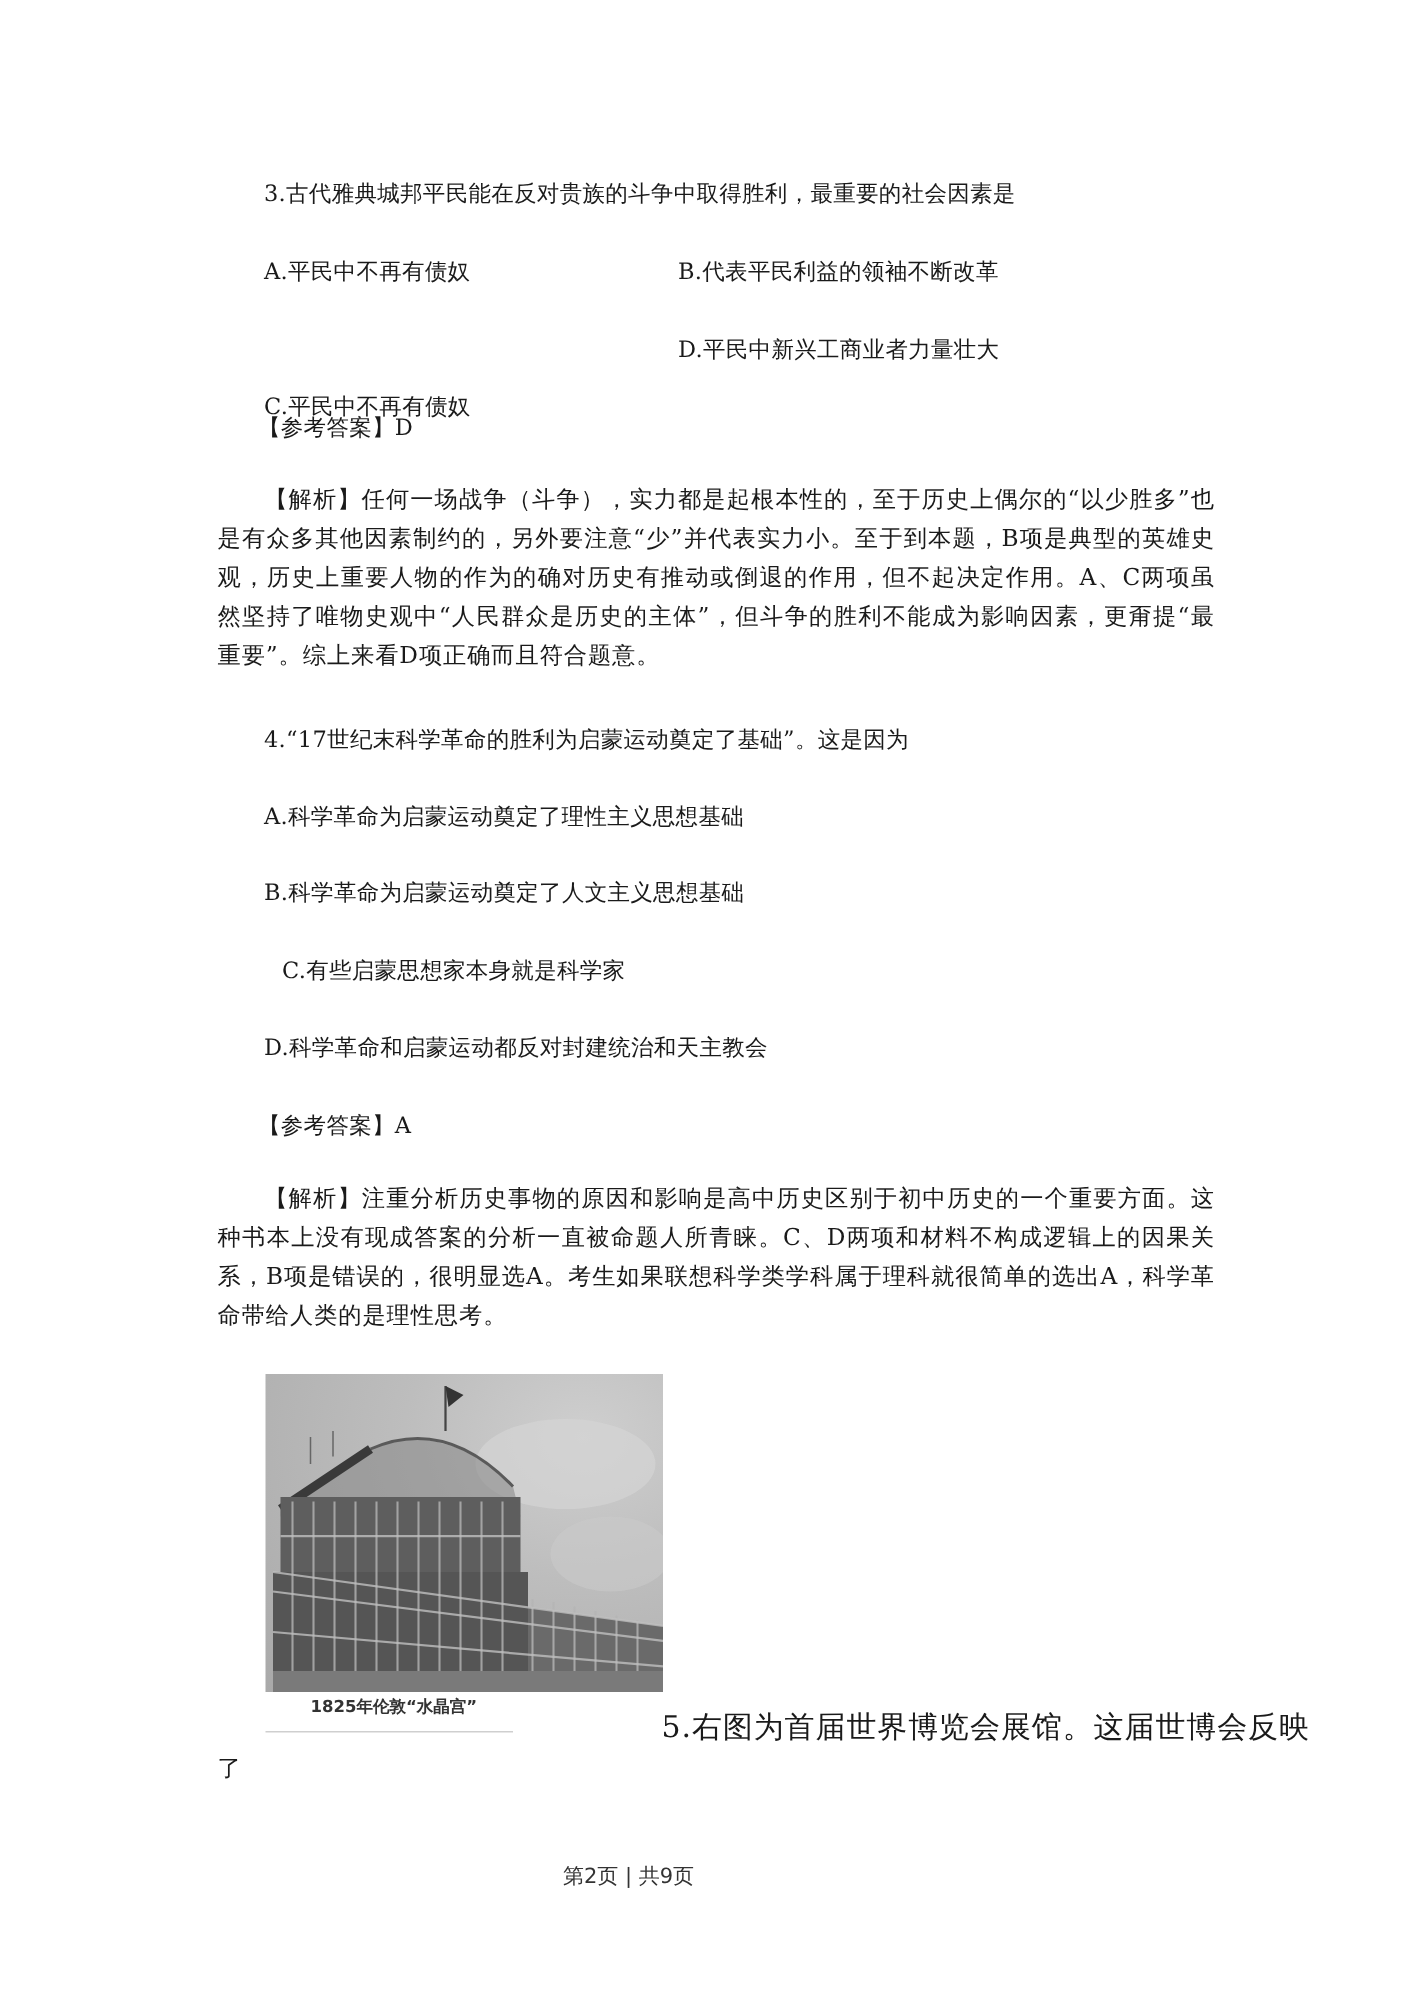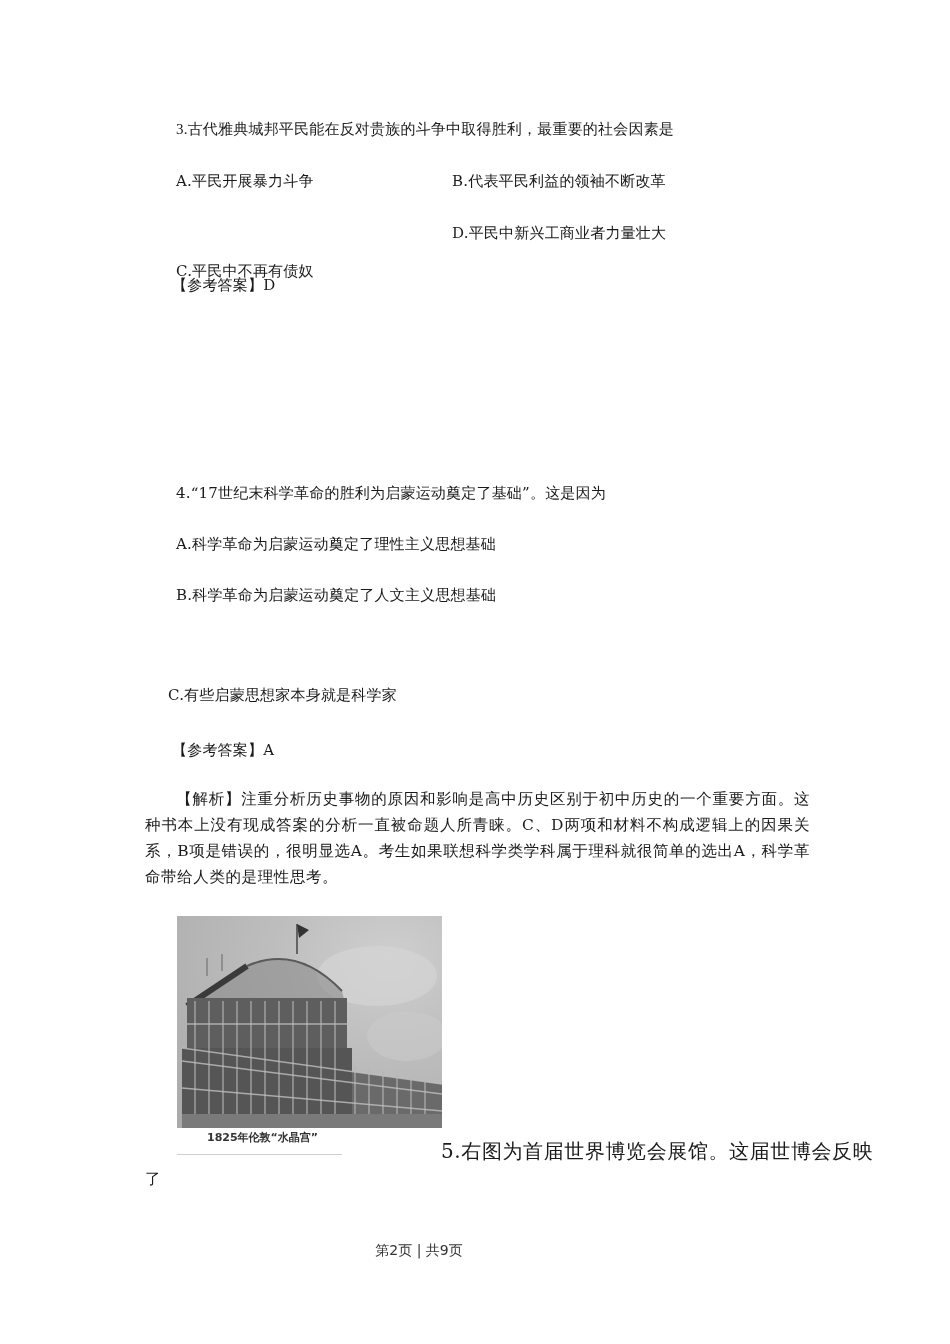--- a/index.html
+++ b/index.html
@@ -85,35 +85,39 @@
       font-family: "DejaVu Sans", "Liberation Sans", sans-serif;
       font-size: 14px;
       color: #333;
     }
   </style>
 </head>
 <body>
 
 <div class="page">
 
-  <div class="line" style="left:176px; top:119px;font-family:Liberation Serif, serif;">3.古代雅典城邦平民能在反对贵族的斗争中取得胜利，最重要的社会因素是</div>
-  <div class="line" style="left:176px; top:171px;">A.平民开展暴力斗争</div>
+  <div class="line" style="left:176px; top:119px;">3.古代雅典城邦平民能在反对贵族的斗争中取得胜利，最重要的社会因素是</div>
+  <div class="line" style="left:176px; top:171px;">A.平民中不再有债奴</div>
   <div class="line" style="left:452px; top:171px;">B.代表平民利益的领袖不断改革</div>
   <div class="line" style="left:176px; top:223px;margin-top:38px;">C.平民中不再有债奴</div>
   <div class="line" style="left:452px; top:223px;text-align:center;">D.平民中新兴工商业者力量壮大</div>
 
   <div class="line" style="left:172px; top:275px;">
     <span class="bold">【参考答案】</span><span>D</span>
   </div>
 
+  <div class="para" style="top:320px;">
+    <span class="indent"></span><span class="bold">【解析】</span><span>任何一场战争（斗争），实力都是起根本性的，至于历史上偶尔的“以少胜多”也是有众多其他因素制约的，另外要注意“少”并代表实力小。至于到本题，B项是典型的英雄史观，历史上重要人物的作为的确对历史有推动或倒退的作用，但不起决定作用。A、C两项虽然坚持了唯物史观中“人民群众是历史的主体”，但斗争的胜利不能成为影响因素，更甭提“最重要”。综上来看D项正确而且符合题意。</span>
+  </div>
 
   <div class="line" style="left:176px; top:483px;">4.“17世纪末科学革命的胜利为启蒙运动奠定了基础”。这是因为</div>
   <div class="line" style="left:176px; top:534px;">A.科学革命为启蒙运动奠定了理性主义思想基础</div>
   <div class="line" style="left:176px; top:585px;">B.科学革命为启蒙运动奠定了人文主义思想基础</div>
-  <div class="line" style="left:168px; top:637px;margin-top:48px;">C.有些启蒙思想家本身就是科学家</div>
+  <div class="line" style="left:188px; top:637px;">C.有些启蒙思想家本身就是科学家</div>
+  <div class="line" style="left:176px; top:688px;">D.科学革命和启蒙运动都反对封建统治和天主教会</div>
 
   <div class="line" style="left:172px; top:740px;">
     <span class="bold">【参考答案】</span><span>A</span>
   </div>
 
   <div class="para" style="top:786px;">
     <span class="indent"></span><span class="bold">【解析】</span><span>注重分析历史事物的原因和影响是高中历史区别于初中历史的一个重要方面。这种书本上没有现成答案的分析一直被命题人所青睐。C、D两项和材料不构成逻辑上的因果关系，B项是错误的，很明显选A。考生如果联想科学类学科属于理科就很简单的选出A，科学革命带给人类的是理性思考。</span>
   </div>
 
   <div class="figure">

